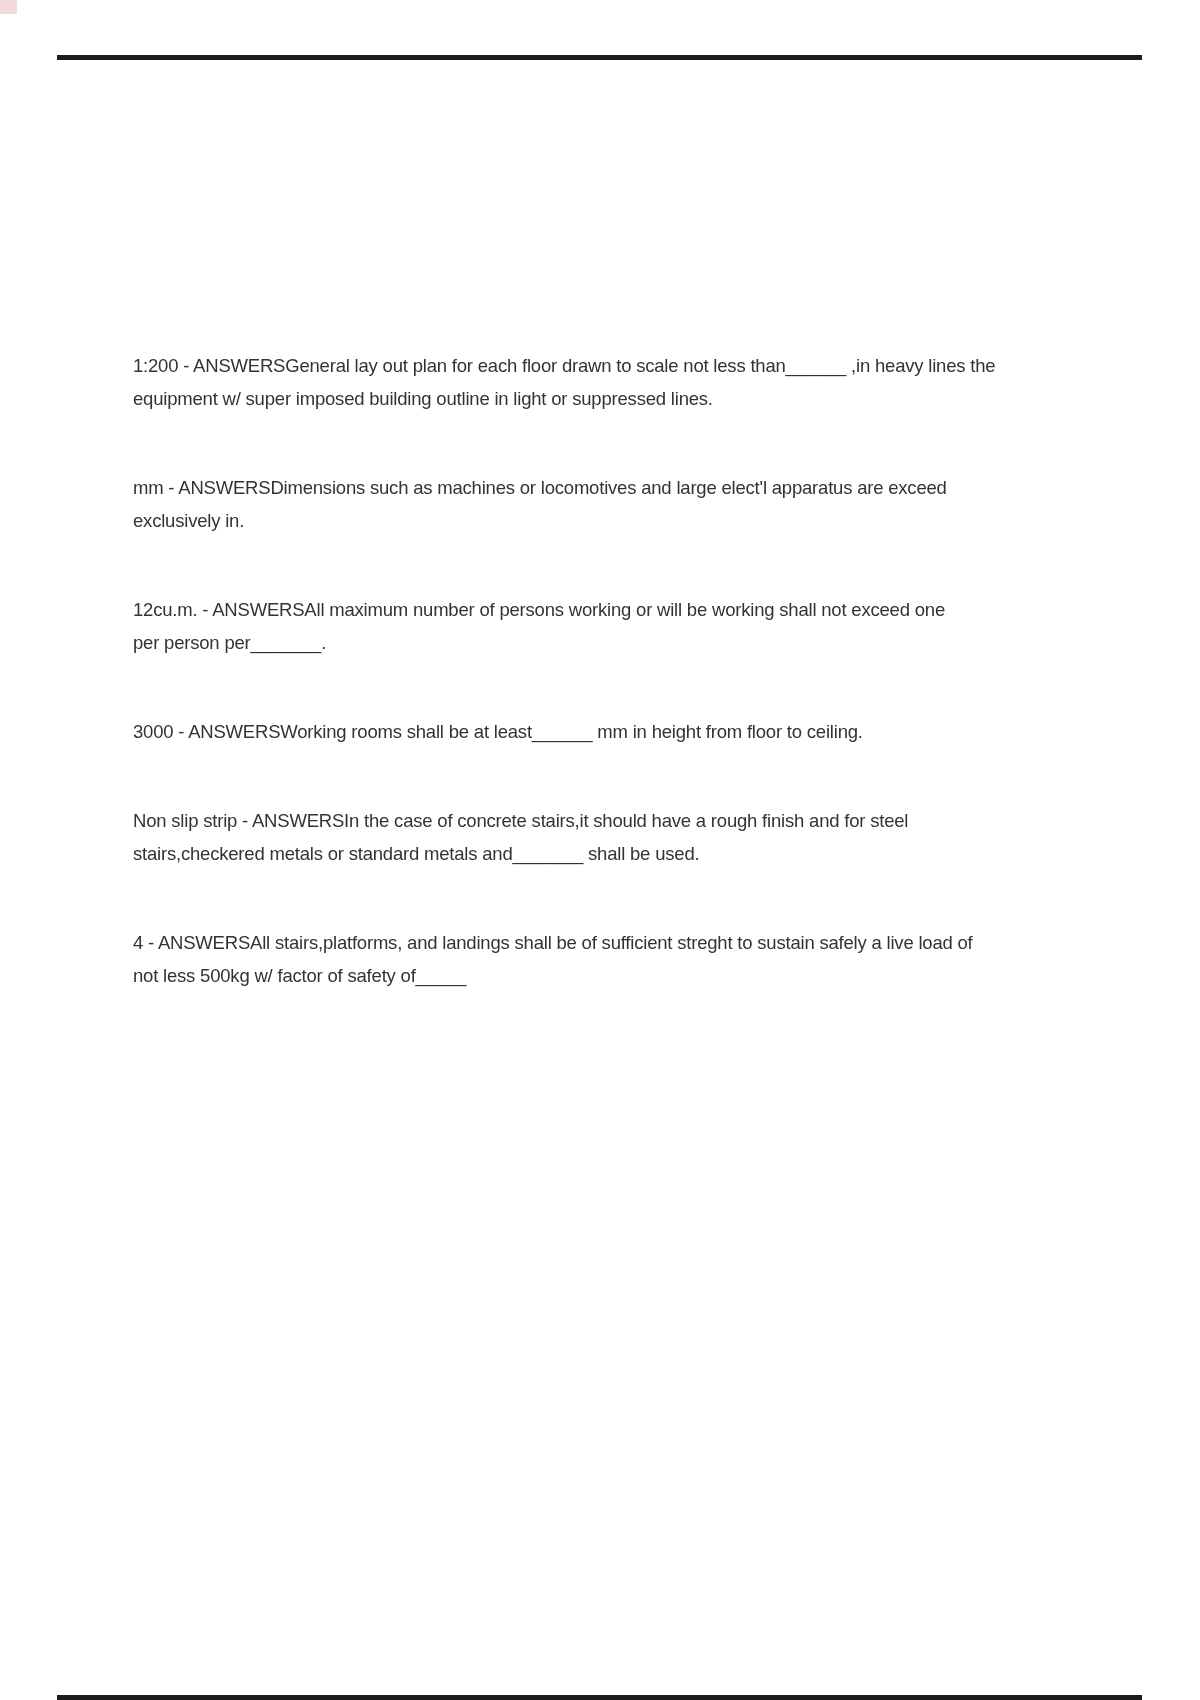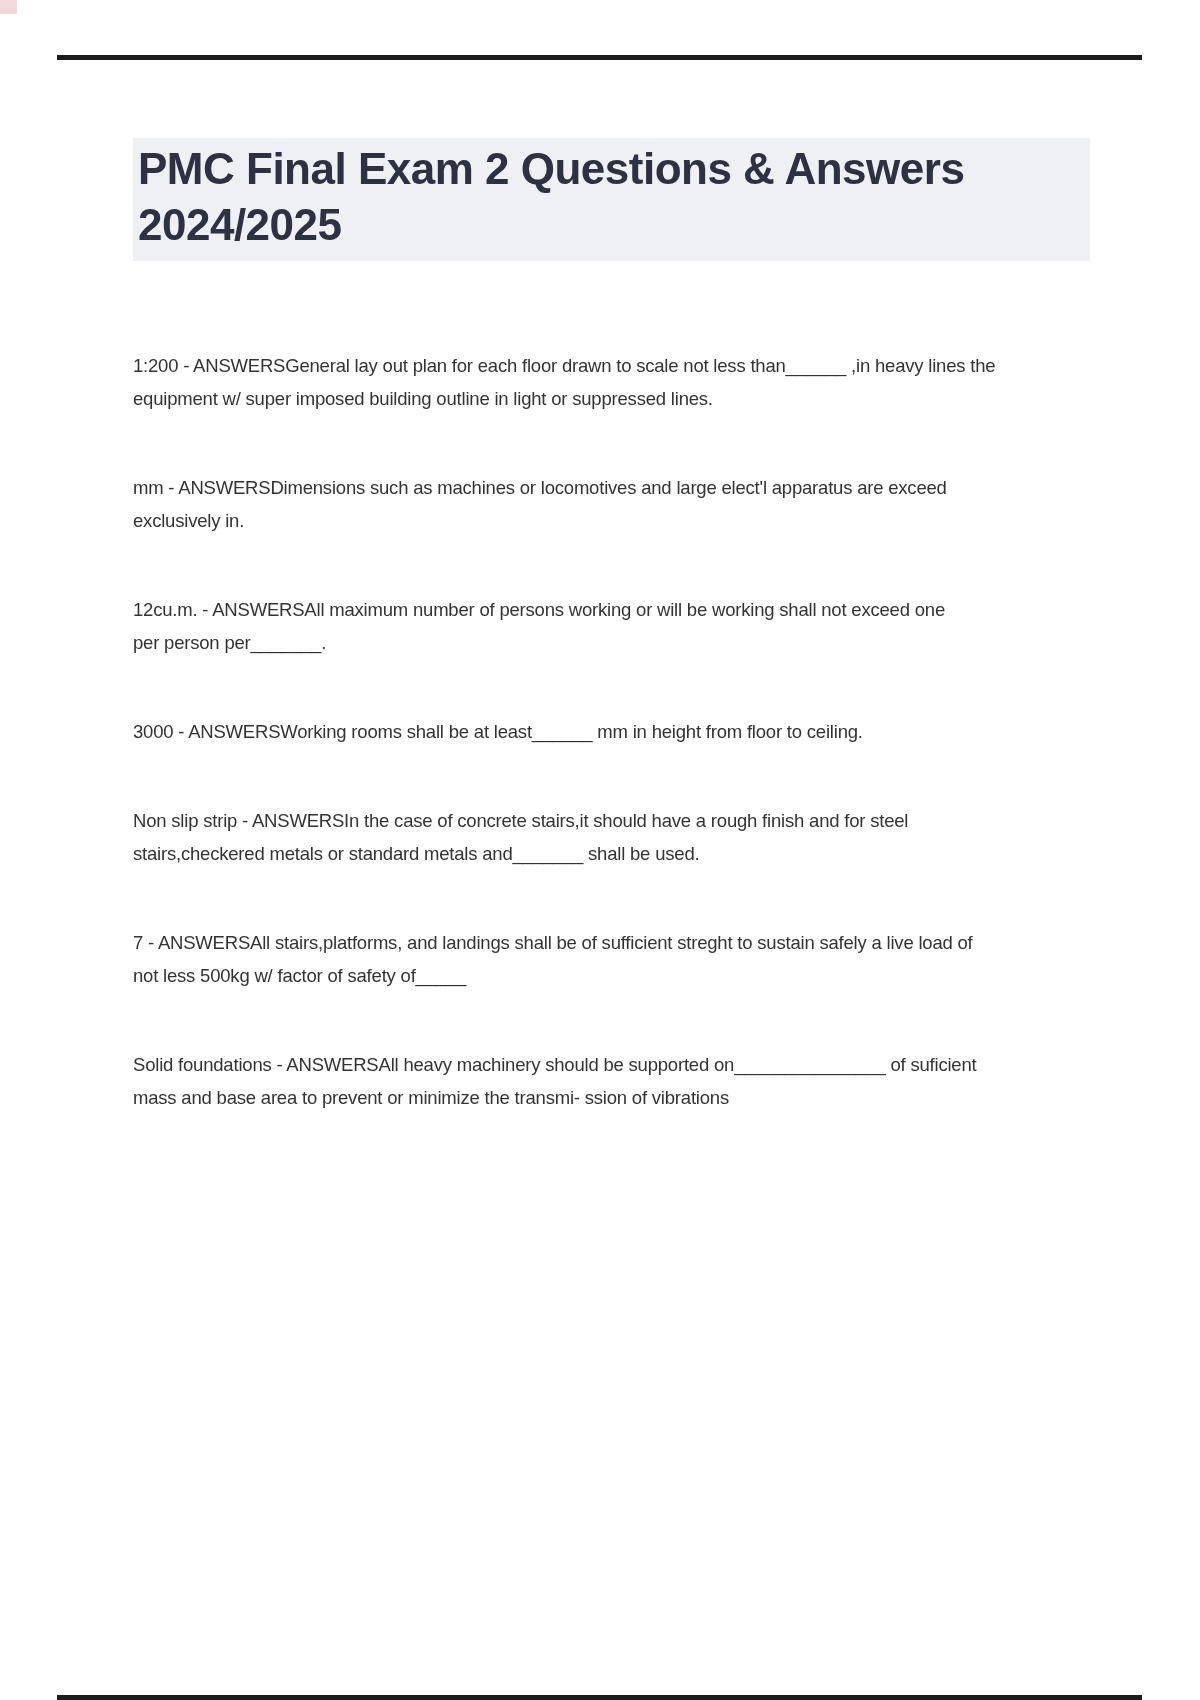--- a/index.html
+++ b/index.html
@@ -57,33 +57,29 @@
     white-space: pre-line;
   }
 </style>
 </head>
 <body>
 
 <div class="page">
   <div class="corner-mark"></div>
   <div class="rule rule-top"></div>
 
-  <h1 class="title">PMC Final Exam 2 Questions &amp; Answers
-2024/2025</h1>
 
   <div class="qa">
     <p class="para">1:200 - ANSWERSGeneral lay out plan for each floor drawn to scale not less than______ ,in heavy lines the
 equipment w/ super imposed building outline in light or suppressed lines.</p>
     <p class="para">mm - ANSWERSDimensions such as machines or locomotives and large elect'l apparatus are exceed
 exclusively in.</p>
     <p class="para">12cu.m. - ANSWERSAll maximum number of persons working or will be working shall not exceed one
 per person per_______.</p>
     <p class="para">3000 - ANSWERSWorking rooms shall be at least______ mm in height from floor to ceiling.</p>
     <p class="para">Non slip strip - ANSWERSIn the case of concrete stairs,it should have a rough finish and for steel
 stairs,checkered metals or standard metals and_______ shall be used.</p>
-    <p class="para">7 - ANSWERSAll stairs,platforms, and landings shall be of sufficient streght to sustain safely a live load of
+    <p class="para">4 - ANSWERSAll stairs,platforms, and landings shall be of sufficient streght to sustain safely a live load of
 not less 500kg w/ factor of safety of_____</p>
-    <p class="para">Solid foundations - ANSWERSAll heavy machinery should be supported on_______________ of suficient
-mass and base area to prevent or minimize the transmi- ssion of vibrations</p>
   </div>
 
   <div class="rule rule-bottom"></div>
 </div>
 
 </body></html>

